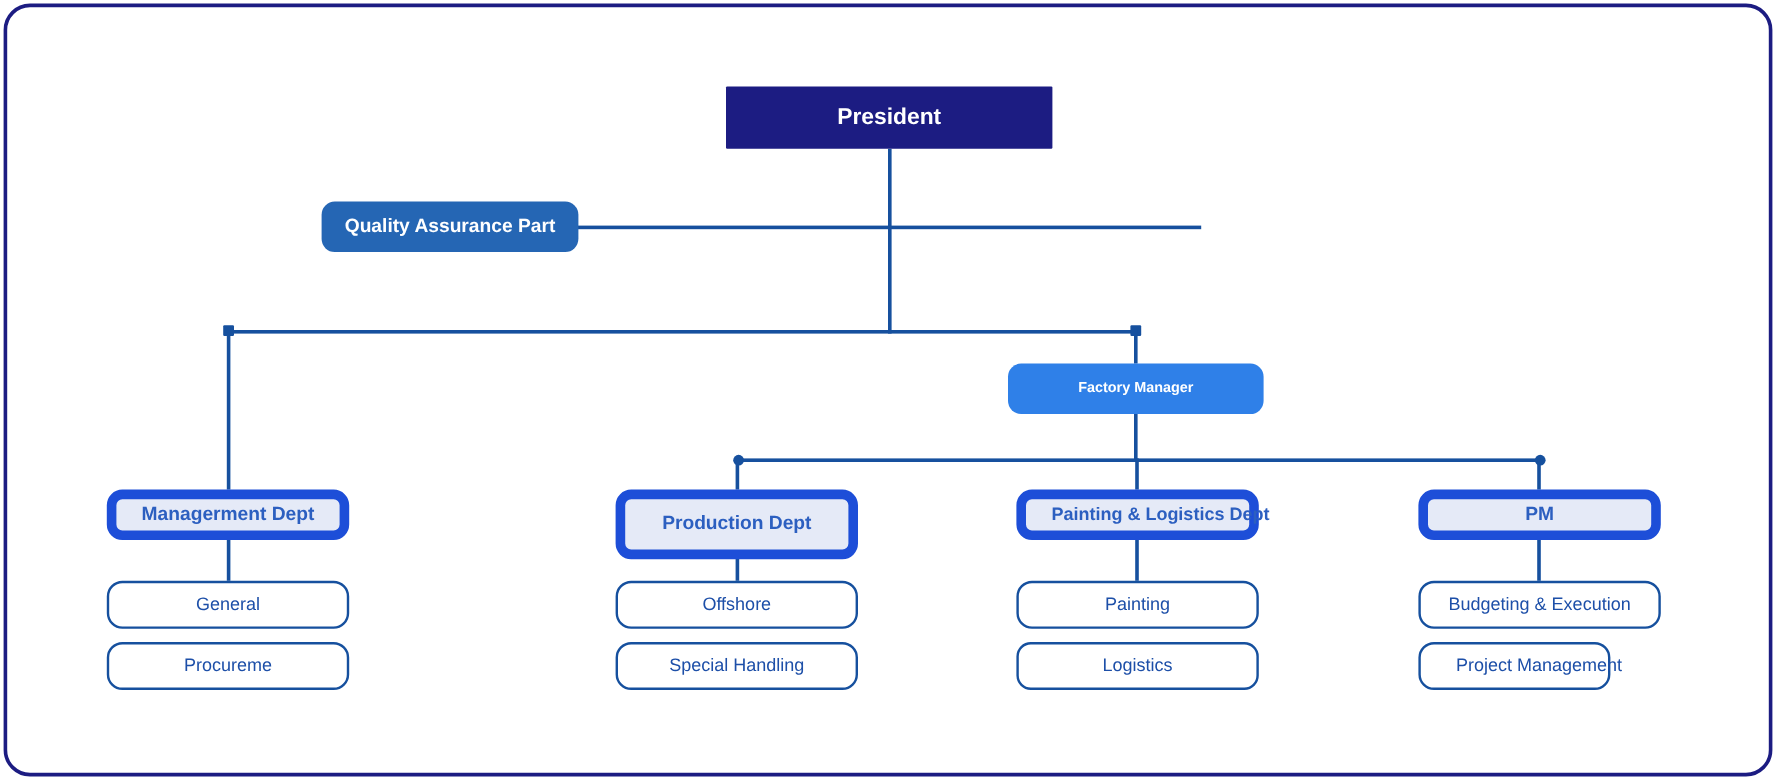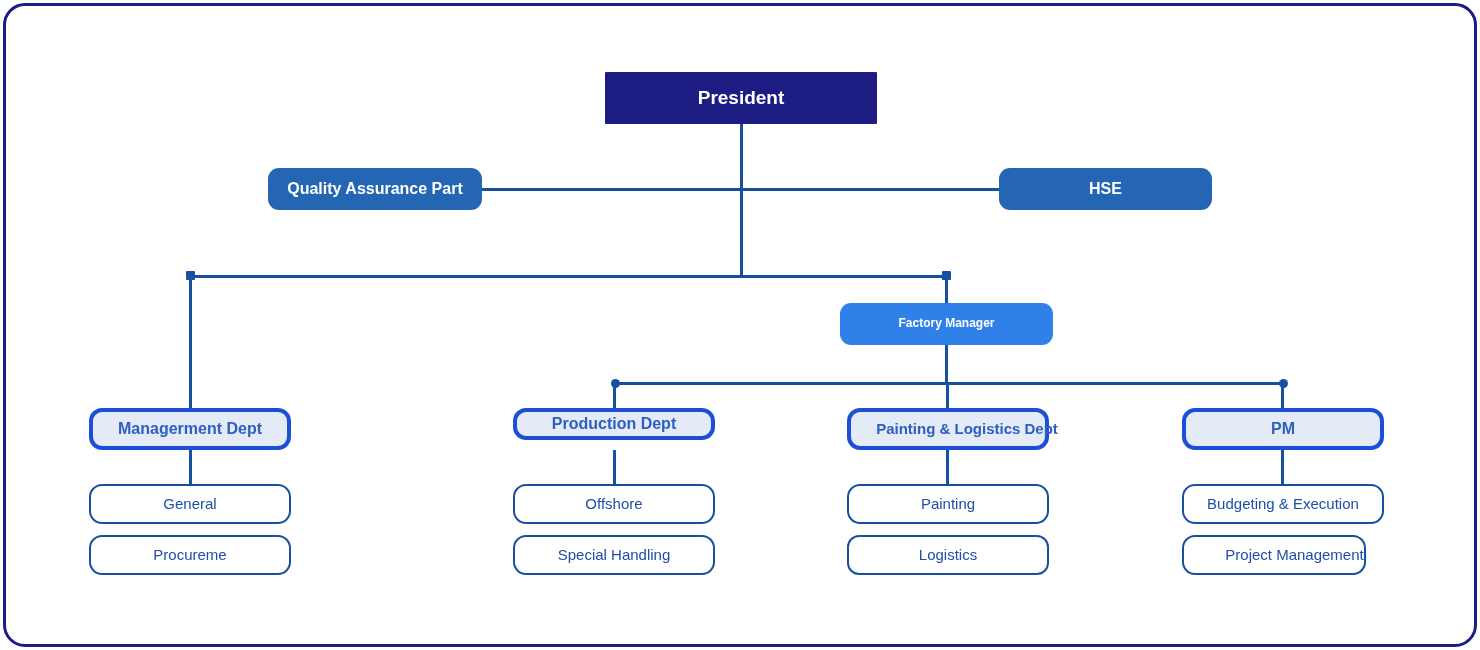--- a/index.html
+++ b/index.html
@@ -85,21 +85,21 @@
     color: #ffffff;
     font-size: 12px;
     font-weight: bold;
     border-radius: 11px;
   }
 
   
   .node--dept {
     background: #e5eaf7;
     color: #2c5fc0;
-    border: 4px solid #1d4ed8;
+    border: 8px solid #1d4ed8;
     font-size: 16px;
     font-weight: bold;
     border-radius: 13px;
   }
   .node--dept.tight {
     font-size: 15px;
   }
 
   
   .node--leaf {
@@ -146,33 +146,30 @@
   <div class="conn conn-v" style="left:1281px; top:450px; height:34px;"></div>
 
   <div class="node node--president" style="left:605px; top:72px; width:272px; height:52px;">
     <span>President</span>
   </div>
 
   <div class="node node--staff" style="left:268px; top:168px; width:214px; height:42px;">
     <span>Quality Assurance Part</span>
   </div>
 
-  <div class="node node--staff" style="left:999px; top:168px; width:213px; height:42px;">
-    <span>HSE</span>
-  </div>
 
   <div class="node node--manager" style="left:840px; top:303px; width:213px; height:42px;">
     <span>Factory Manager</span>
   </div>
 
   <div class="node node--dept" style="left:89px; top:408px; width:202px; height:42px;">
     <span>Managerment Dept</span>
   </div>
 
-  <div class="node node--dept" style="left:513px; top:408px; width:202px; height:32px;">
+  <div class="node node--dept" style="left:513px; top:408px; width:202px; height:58px;">
     <span>Production Dept</span>
   </div>
 
   <div class="node node--dept tight" style="left:847px; top:408px; width:202px; height:42px;padding-left:38px;">
     <span>Painting &amp; Logistics Dept</span>
   </div>
 
   <div class="node node--dept" style="left:1182px; top:408px; width:202px; height:42px;">
     <span>PM</span>
   </div>
@@ -194,17 +191,17 @@
   <div class="node node--leaf" style="left:847px; top:484px; width:202px; height:40px;">
     <span>Painting</span>
   </div>
   <div class="node node--leaf" style="left:847px; top:535px; width:202px; height:40px;border-radius:12px;">
     <span>Logistics</span>
   </div>
 
   <div class="node node--leaf" style="left:1182px; top:484px; width:202px; height:40px;">
     <span>Budgeting &amp; Execution</span>
   </div>
-  <div class="node node--leaf" style="left:1182px; top:535px; width:184px; height:40px;padding-left:41px;">
+  <div class="node node--leaf" style="left:1182px; top:535px; width:160px; height:40px;padding-left:41px;">
     <span>Project Management</span>
   </div>
 
 </div>
 
 </body></html>

